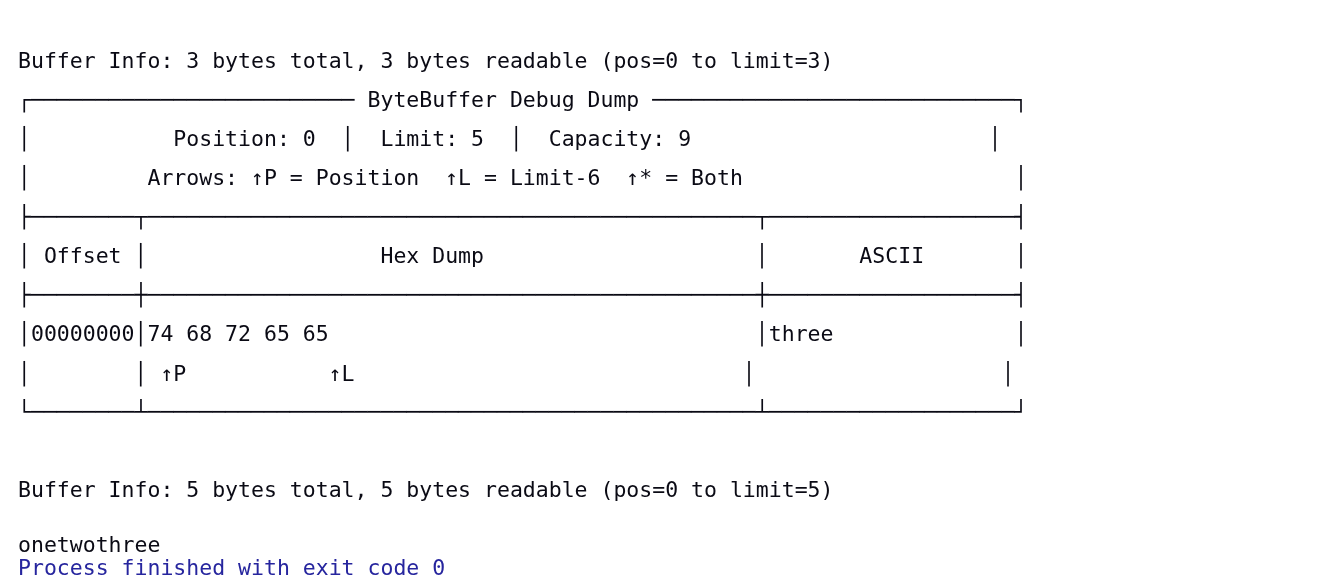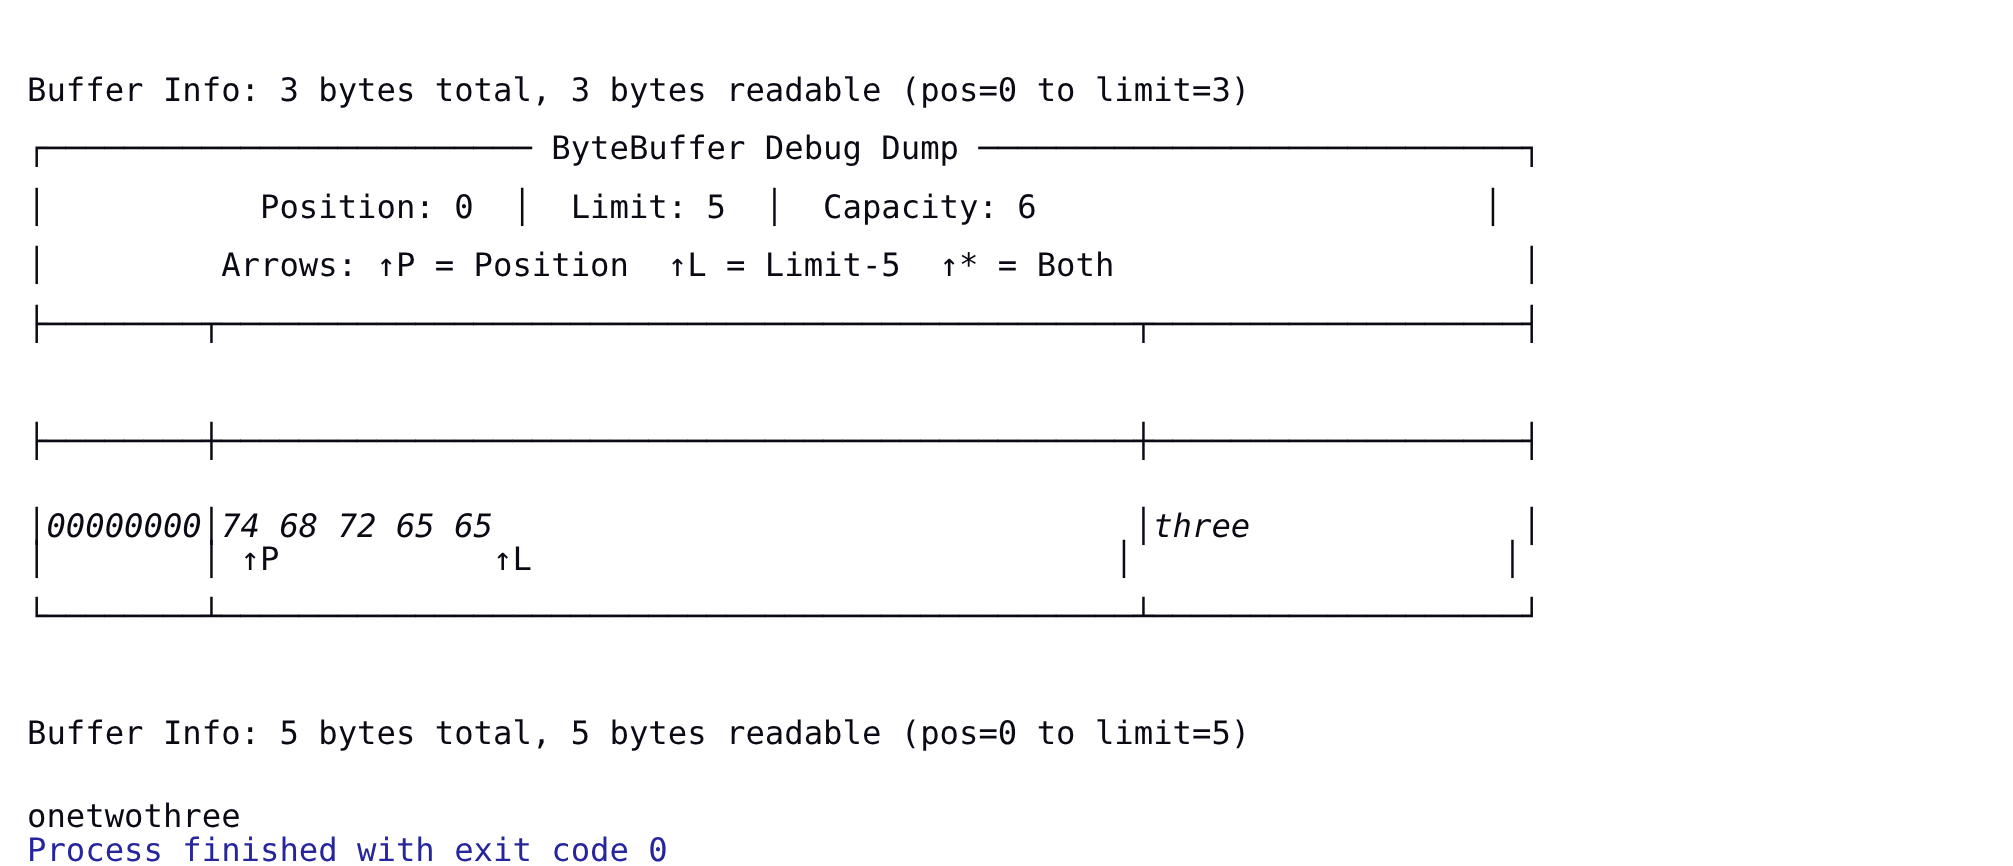--- a/index.html
+++ b/index.html
@@ -33,41 +33,42 @@
     color: #0a0a14;
     height: 39px;
   }
   .ln0  { top: 41px; }
   .ln1  { top: 80px; }
   .ln2  { top: 119px; }
   .ln3  { top: 158px; }
   .ln4  { top: 197px; }
   .ln5  { top: 236px; }
   .ln6  { top: 275px; }
-  .ln7  { top: 332px; font-style: italic; }
+  .ln7  { top: 314px; }
   .ln8  { top: 354px; }
   .ln9  { top: 392px; }
   .ln10 { top: 431px; }
   .ln11 { top: 470px; }
   .ln12 { top: 509px; margin-top: 16px; }
   .ln13 { top: 548px; }
   .exit-line {
     color: #26259e;
   }
   .blank { color: transparent; }
 </style>
 </head>
 <body>
 
 <div id="console">
   <div class="line ln0">Buffer Info: 3 bytes total, 3 bytes readable (pos=0 to limit=3)</div>
   <div class="line ln1">┌───────────────────────── ByteBuffer Debug Dump ────────────────────────────┐</div>
-  <div class="line ln2">│           Position: 0  │  Limit: 5  │  Capacity: 6                       │</div>
-  <div class="line ln3">│         Arrows: ↑P = Position  ↑L = Limit-5  ↑* = Both                     │</div>
+  <div class="line ln2">│           Position: 0  │  Limit: 5  │  Capacity: 9                       │</div>
+  <div class="line ln3">│         Arrows: ↑P = Position  ↑L = Limit-6  ↑* = Both                     │</div>
   <div class="line ln4">├────────┬───────────────────────────────────────────────┬───────────────────┤</div>
+  <div class="line ln5">│ Offset │                  Hex Dump                     │       ASCII       │</div>
   <div class="line ln6">├────────┼───────────────────────────────────────────────┼───────────────────┤</div>
   <div class="line ln7">│00000000│74 68 72 65 65                                 │three              │</div>
   <div class="line ln8">│        │ ↑P           ↑L                              │                   │</div>
   <div class="line ln9">└────────┴───────────────────────────────────────────────┴───────────────────┘</div>
   <div class="line ln10 blank"> </div>
   <div class="line ln11">Buffer Info: 5 bytes total, 5 bytes readable (pos=0 to limit=5)</div>
   <div class="line ln12">onetwothree</div>
   <div class="line ln13 exit-line">Process finished with exit code 0</div>
 </div>
 

